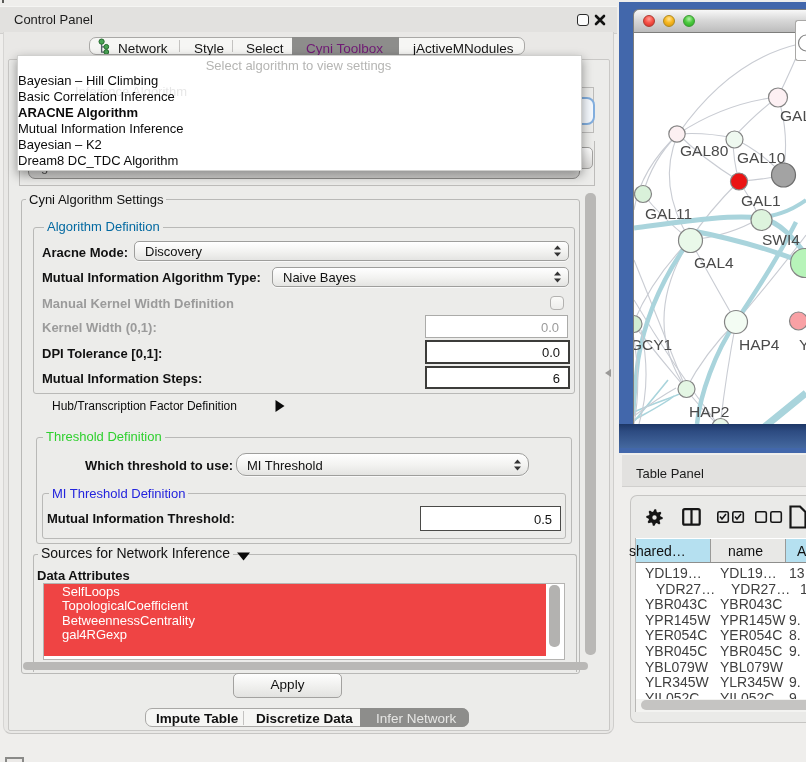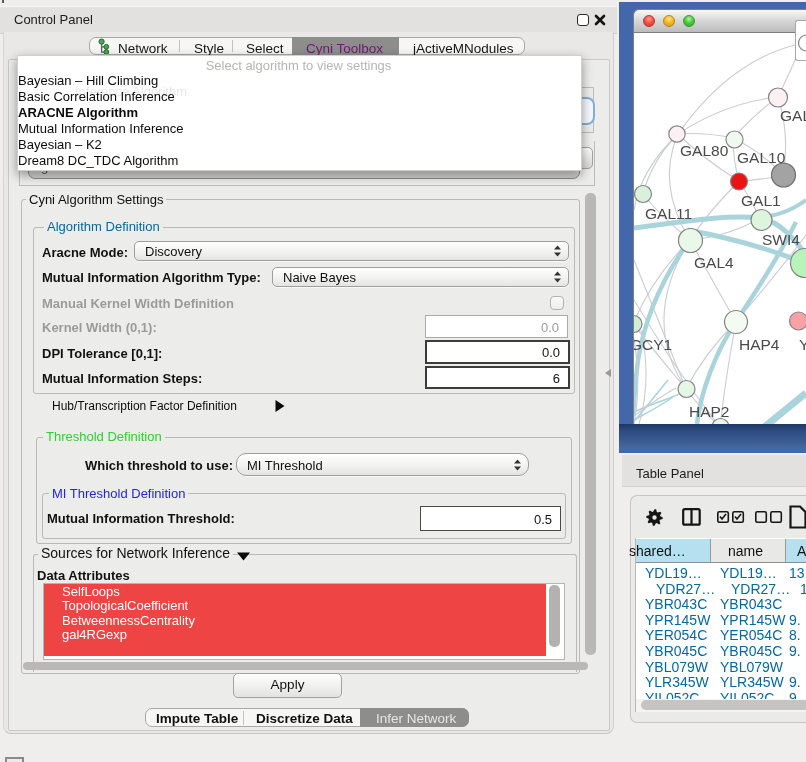--- a/index.html
+++ b/index.html
@@ -286,21 +286,21 @@
 </svg>
 
 <div class="abs" style="left:635px;top:538px;width:171px;height:174px;background:#fff;border-left:1px solid #b9b8b6;"></div>
 <div class="abs" style="left:636px;top:539px;width:74px;height:23px;background:#b5e0f0;border-right:1px solid #9a9a98;"></div>
 <div class="abs" style="left:711px;top:539px;width:74px;height:23px;background:#e8e8e6;border-right:1px solid #9a9a98;"></div>
 <div class="abs" style="left:786px;top:539px;width:20px;height:23px;background:#b5e0f0;"></div>
 <div class="abs" style="left:636px;top:562px;width:170px;height:1px;background:#8e8e8c;"></div>
 <div class="abs" style="left:618px;top:543px;font-size:14px;margin-left:11px;">shared…</div>
 <div class="abs" style="left:728px;top:543px;font-size:14px;">name</div>
 <div class="abs" style="left:797px;top:543px;font-size:14px;">A</div>
-<div class="abs" style="left:636px;top:564px;width:170px;height:136px;overflow:hidden;font-size:14px;color:#0369a1;text-decoration:underline;">
+<div class="abs" style="left:636px;top:564px;width:170px;height:136px;overflow:hidden;font-size:14px;color:#404040;text-decoration:underline;">
   <div style="position:relative;height:15.6px;">
       <span style="position:absolute;left:9px;top:1px;">YDL19…</span>
       <span style="position:absolute;left:84px;top:1px;">YDL19…</span>
       <span style="position:absolute;left:153px;top:1px;">13</span>
     </div>
   <div style="position:relative;height:15.6px;margin-left:11px;">
       <span style="position:absolute;left:9px;top:1px;">YDR27…</span>
       <span style="position:absolute;left:84px;top:1px;">YDR27…</span>
       <span style="position:absolute;left:153px;top:1px;text-align:center;">12</span>
     </div>

